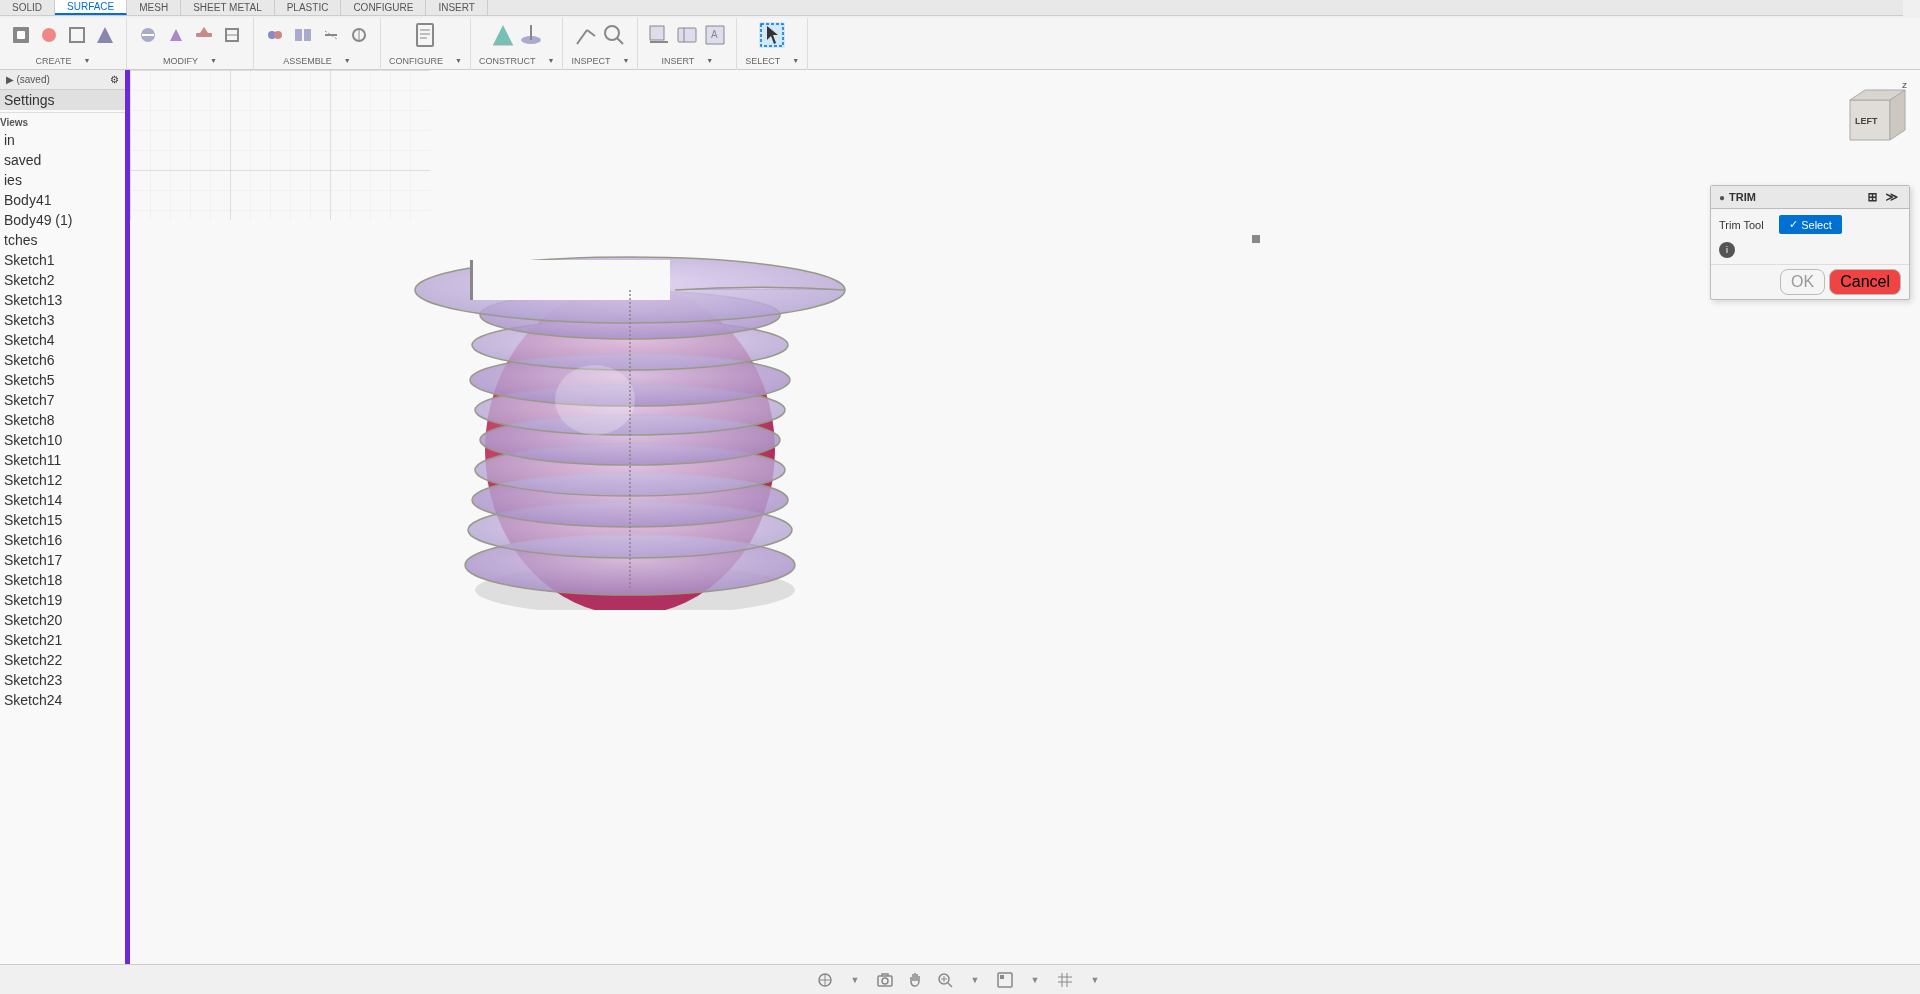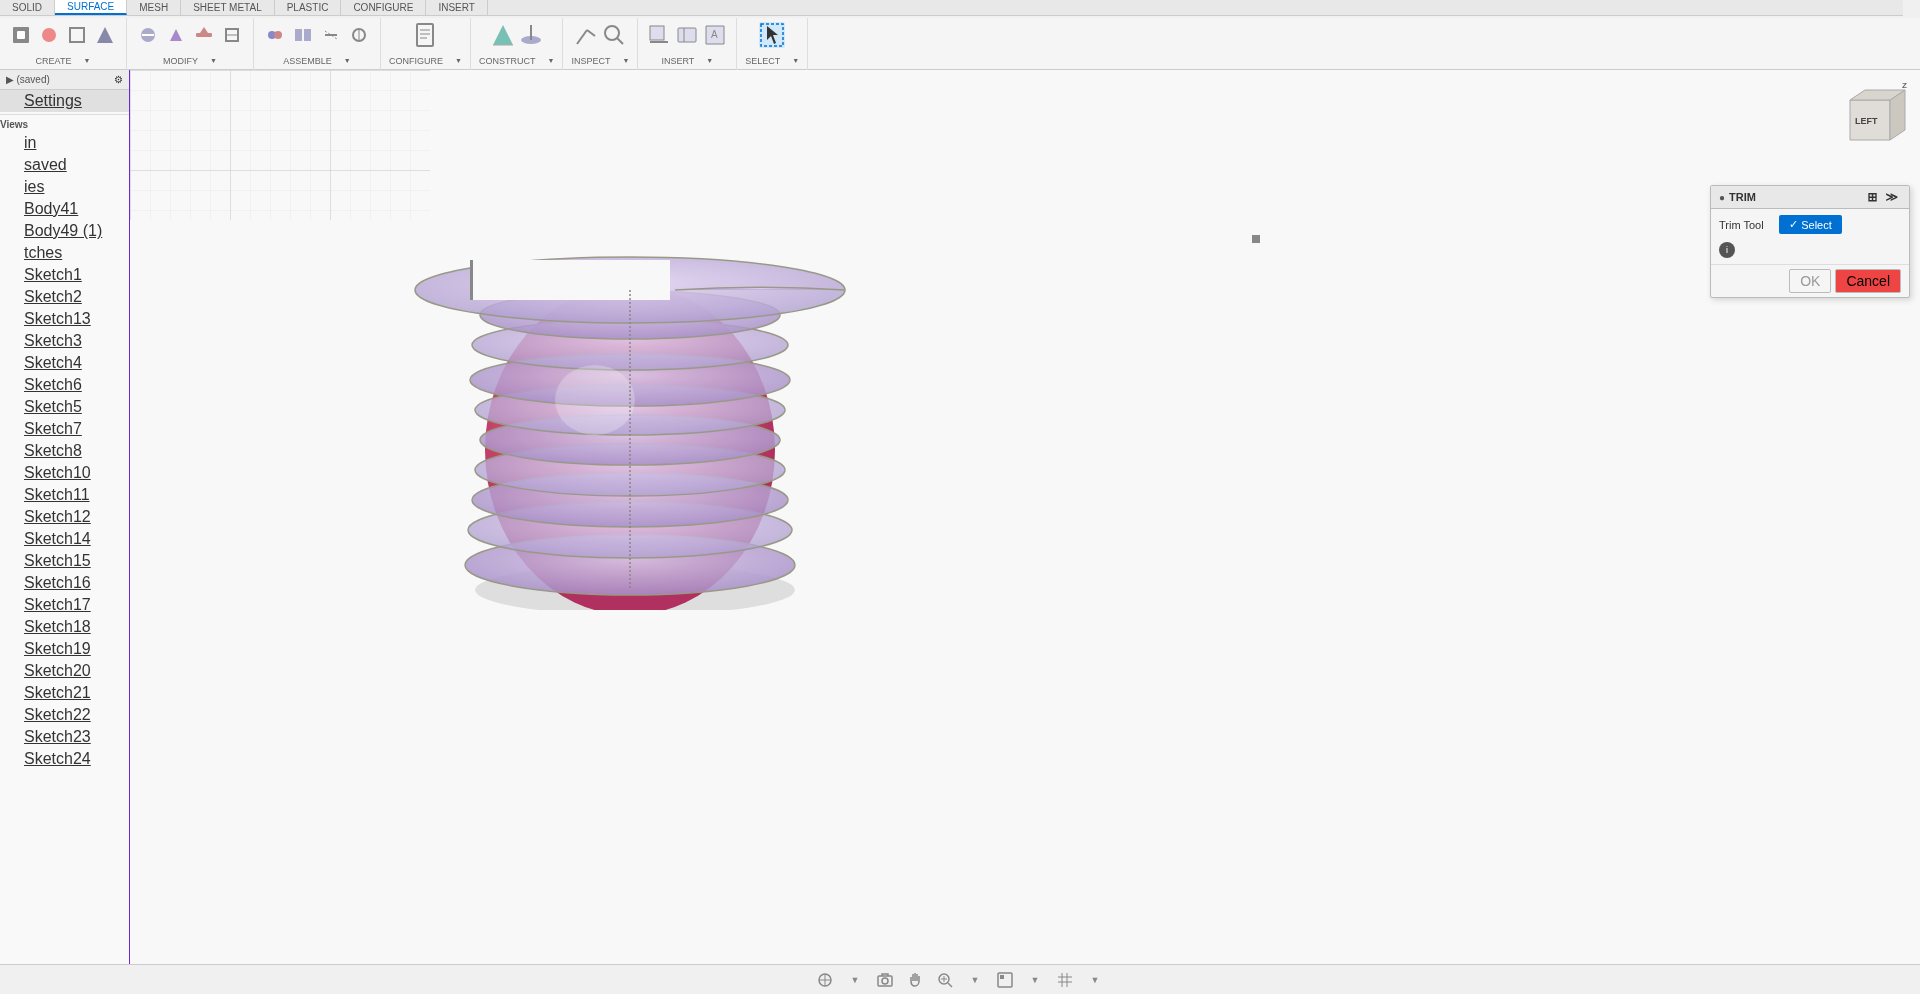--- a/index.html
+++ b/index.html
@@ -15,23 +15,23 @@
     
     .menu-group { display: flex; flex-direction: column; align-items: center; border-right: 1px solid #ddd; padding: 4px 8px; height: 52px; justify-content: space-between; }
     .menu-group-icons { display: flex; align-items: center; gap: 2px; }
     .menu-group-label { font-size: 9px; color: #666; text-transform: uppercase; display: flex; align-items: center; gap: 12px; }
     .dropdown-arrow { font-size: 7px; }
 
     .menu-icon { width: 26px; height: 26px; display: flex; align-items: center; justify-content: center; cursor: pointer; border-radius: 2px; font-size: 13px; }
     .menu-icon.active { background: #d0e8f8; }
 
     
-    #left-panel { position: absolute; top: 70px; left: 0; width: 130px; bottom: 30px; background: #f9f9f9; border-right: 1px solid #6d28d9; overflow-y: auto; }
+    #left-panel { position: absolute; top: 70px; left: 0; width: 130px; bottom: 30px; background: #f9f9f9; border-right: 5px solid #6d28d9; overflow-y: auto; }
     .left-panel-header { padding: 4px 6px; background: #ececec; border-bottom: 1px solid #ccc; display: flex; align-items: center; justify-content: space-between; }
-    .left-panel-item { padding: 2px 24px; font-size: 16px; cursor: pointer; color: #333; white-space: nowrap; overflow: hidden; text-overflow: ellipsis; text-decoration: underline; }
+    .left-panel-item { padding: 2px 4px; font-size: 14px; cursor: pointer; color: #333; white-space: nowrap; overflow: hidden; text-overflow: ellipsis; }
     .left-panel-section { padding: 2px 0; font-size: 10px; color: #555; font-weight: bold; }
     .left-panel-divider { height: 1px; background: #ddd; margin: 2px 0; }
 
     
     #bottombar { position: absolute; bottom: 0; left: 0; right: 0; height: 30px; background: #f0f0f0; border-top: 1px solid #ccc; display: flex; align-items: center; justify-content: center; gap: 8px; }
     .bottom-icon { width: 22px; height: 22px; display: flex; align-items: center; justify-content: center; cursor: pointer; font-size: 12px; border-radius: 2px; }
 
     
     #viewport { position: absolute; top: 70px; left: 130px; right: 0; bottom: 30px; background: #f8f8f8; overflow: hidden; }
 
@@ -41,21 +41,21 @@
     
     #object-3d { position: absolute; left: 270px; top: 90px; width: 450px; height: 430px; }
 
     
     #trim-panel { position: absolute; top: 115px; right: 10px; width: 200px; background: #f5f5f5; border: 1px solid #bbb; box-shadow: 2px 2px 6px rgba(0,0,0,0.15); border-radius: 2px; }
     .trim-panel-header { background: #e8e8e8; padding: 4px 8px; border-bottom: 1px solid #bbb; display: flex; align-items: center; justify-content: space-between; font-size: 11px; font-weight: bold; }
     .trim-panel-row { display: flex; align-items: center; padding: 6px 8px; }
     .trim-panel-label { font-size: 11px; color: #333; min-width: 60px; }
     .select-btn { background: #0070d2; color: #fff; border: none; padding: 3px 10px; font-size: 11px; border-radius: 2px; cursor: pointer; display: flex; align-items: center; gap: 3px; }
     .trim-panel-actions { display: flex; justify-content: flex-end; padding: 4px 8px; gap: 4px; border-top: 1px solid #ddd; }
-    .action-btn { padding: 3px 10px; font-size: 14px; border-radius: 2px; cursor: pointer; border: 1px solid #bbb; background: #f5f5f5; }
+    .action-btn { padding: 3px 10px; font-size: 16px; border-radius: 8px; cursor: pointer; border: 1px solid #bbb; background: #f5f5f5; }
     .action-btn.ok { color: #999; cursor: not-allowed; }
     .action-btn.cancel { background: #ef4444; }
     .info-row { padding: 2px 8px 6px 8px; }
     .info-circle { width: 16px; height: 16px; border-radius: 50%; background: #555; color: #fff; font-size: 9px; display: flex; align-items: center; justify-content: center; cursor: pointer; }
 
     
     #orient-cube { position: absolute; top: 10px; right: 10px; width: 80px; height: 80px; }
   </style>
 </head>
 <body>

